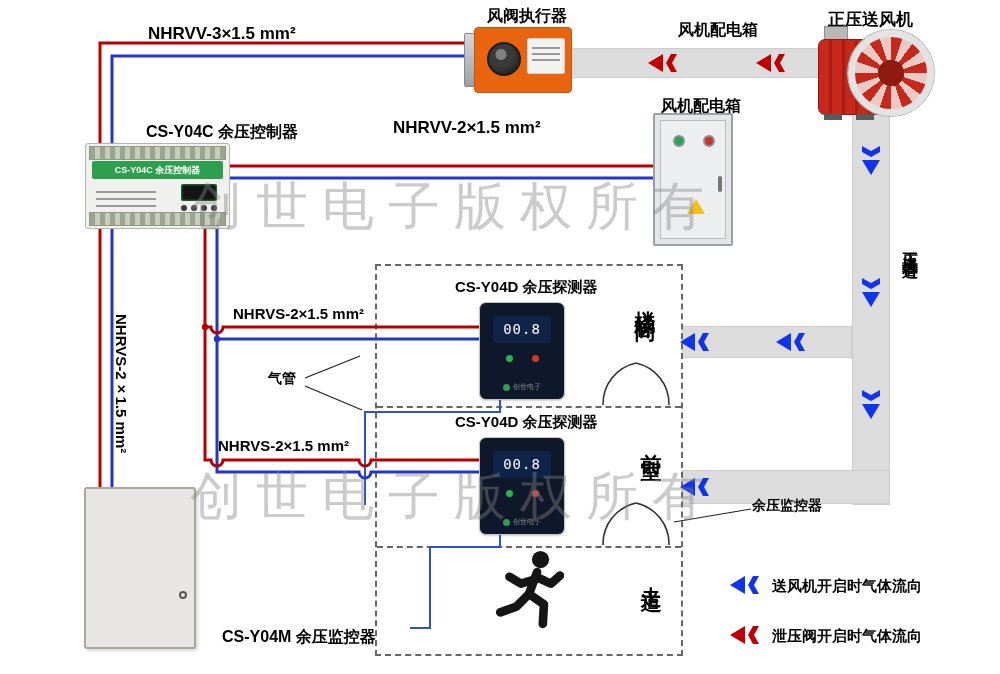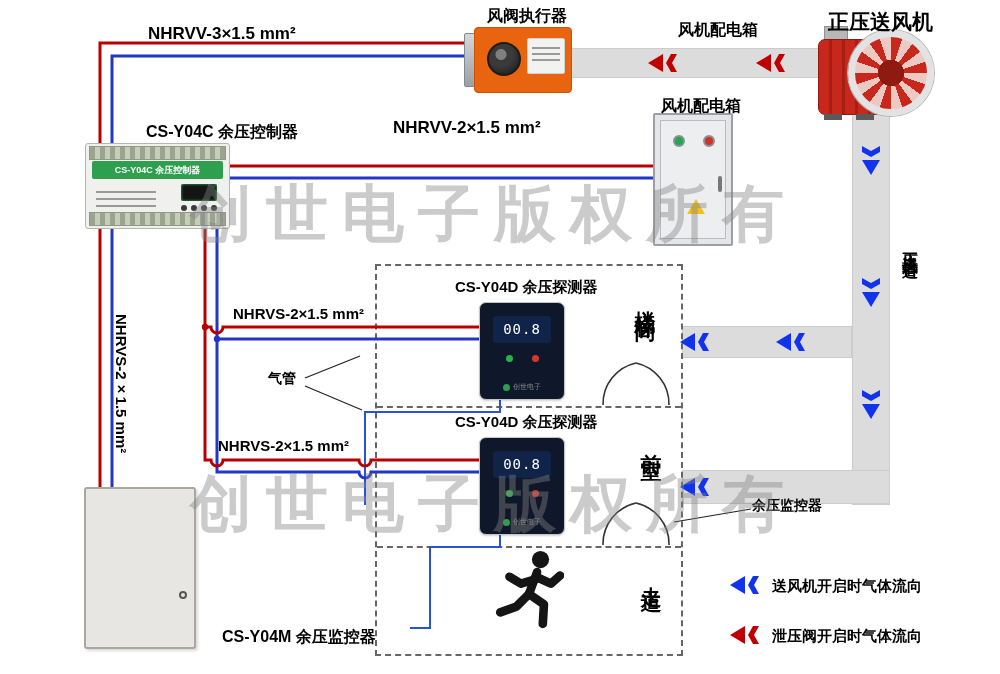--- a/index.html
+++ b/index.html
@@ -110,21 +110,21 @@
 
   
   .door{position:absolute;z-index:3}
   .door path{stroke:#333;stroke-width:1.6;fill:none}
   .person{position:absolute;left:494px;top:548px;z-index:3}
 
   
   .legend-text{position:absolute;font-weight:700;font-size:15px;white-space:nowrap;z-index:4}
 
   
-  .wm{position:absolute;z-index:6;font-size:62px;font-weight:700;letter-spacing:14px;white-space:nowrap;
+  .wm{position:absolute;z-index:6;font-size:52px;font-weight:400;letter-spacing:14px;white-space:nowrap;
       color:rgba(130,130,130,.42);pointer-events:none}
 </style>
 </head>
 <body>
 
 <div class="stage">
 
   <div class="duct" style="left:566px;top:48px;width:256px;height:30px"></div>
   <div class="duct" style="left:852px;top:108px;width:38px;height:397px"></div>
   <div class="duct" style="left:682px;top:326px;width:170px;height:32px"></div>
@@ -300,21 +300,21 @@
   <div class="arrow blue" style="left:680px;top:476px">
       <svg viewBox="0 0 34 22">
         <polygon points="0,11 15,2 15,20"></polygon>
         <polygon points="23,2 29,2 24,11 29,20 23,20 18,11"></polygon>
       </svg>
     </div>
 
   <div class="lbl" style="left:148px;top:24px;font-size:17px">NHRVV-3×1.5 mm²</div>
   <div class="lbl" style="left:487px;top:6px">风阀执行器</div>
   <div class="lbl" style="left:678px;top:20px">风机配电箱</div>
-  <div class="lbl" style="left:828px;top:8px;font-size:21px">正压送风机</div>
+  <div class="lbl" style="left:828px;top:8px;font-size:17px">正压送风机</div>
   <div class="lbl" style="left:661px;top:96px">风机配电箱</div>
   <div class="lbl" style="left:146px;top:122px">CS-Y04C 余压控制器</div>
   <div class="lbl" style="left:393px;top:118px;font-size:17px">NHRVV-2×1.5 mm²</div>
   <div class="lbl" style="left:455px;top:278px;font-size:15px">CS-Y04D 余压探测器</div>
   <div class="lbl" style="left:455px;top:413px;font-size:15px">CS-Y04D 余压探测器</div>
   <div class="lbl" style="left:233px;top:305px;font-size:15px">NHRVS-2×1.5 mm²</div>
   <div class="lbl" style="left:218px;top:437px;font-size:15px">NHRVS-2×1.5 mm²</div>
   <div class="lbl v" style="left:113px;top:314px;font-size:15px">NHRVS-2×1.5 mm²</div>
   <div class="lbl" style="left:268px;top:370px;font-size:14px">气管</div>
   <div class="lbl v" style="left:899px;top:240px;letter-spacing:2px">正压送风管道</div>

